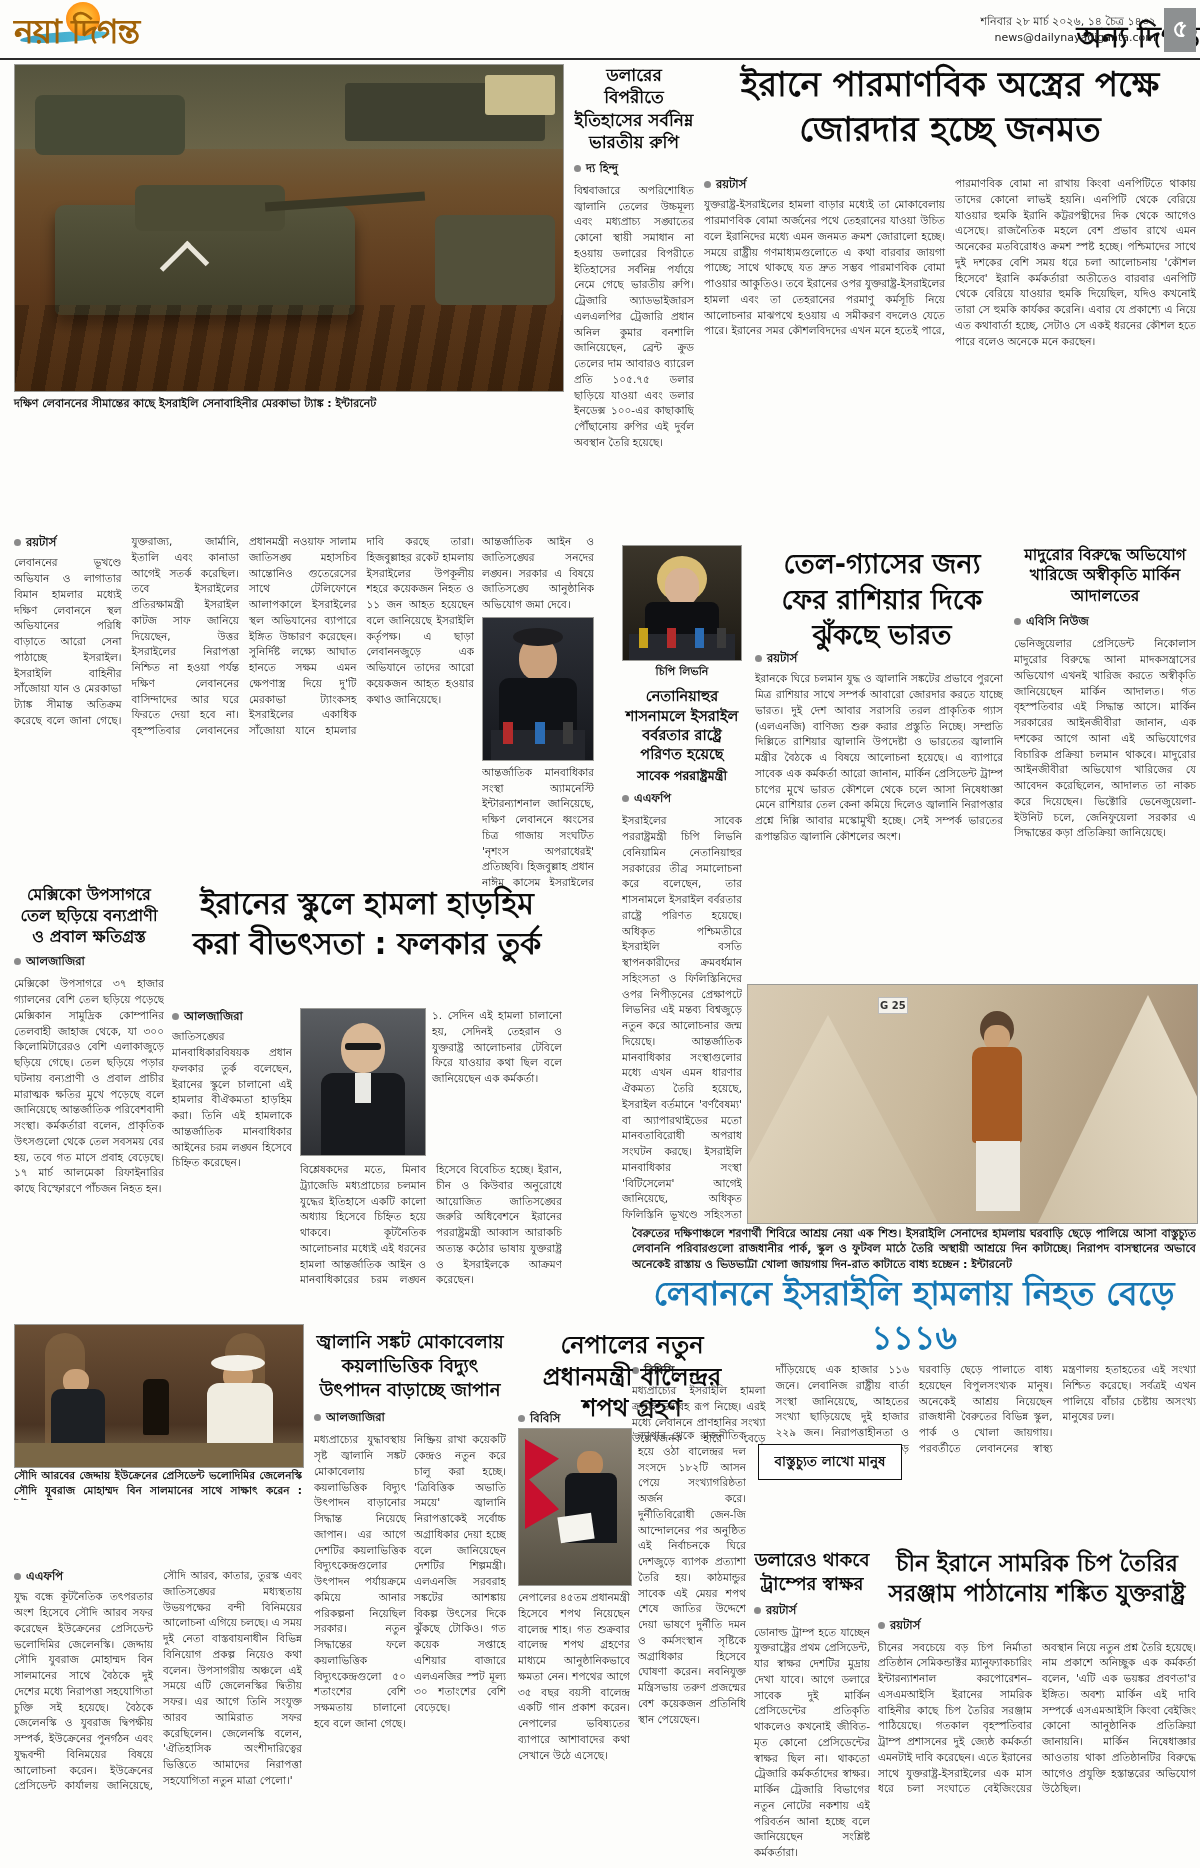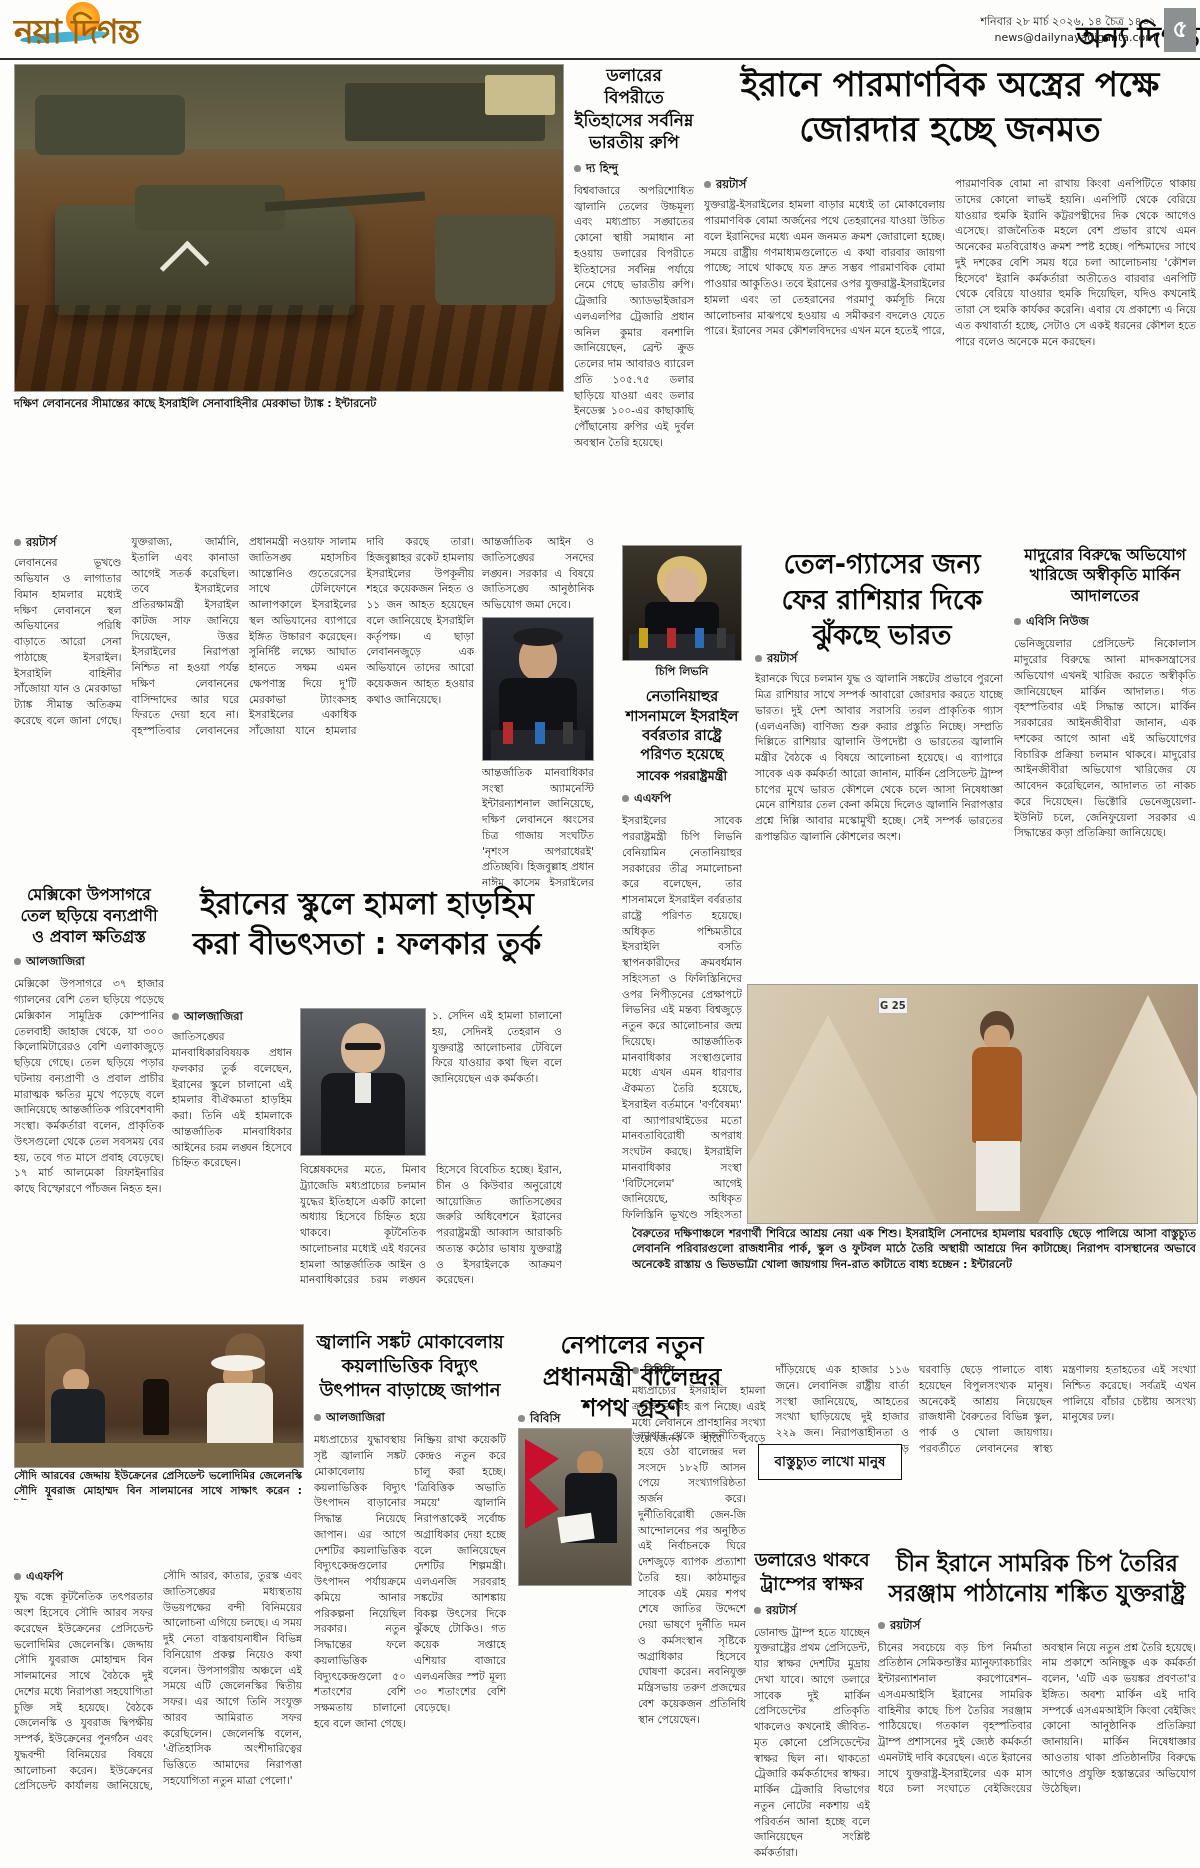--- a/index.html
+++ b/index.html
@@ -151,20 +151,21 @@
   <div class="ph" style="left:747px;top:984px;width:449px;height:238px;background:linear-gradient(105deg,#d8cbb4 0%,#c9b99d 40%,#b3a084 75%,#a08a72 100%);">
     <div class="sh" style="left:-30px;top:30px;width:220px;height:208px;background:linear-gradient(120deg,#e7dcc6,#c9bba0);clip-path:polygon(50% 0,100% 100%,0 100%);"></div>
     <div class="sh" style="left:290px;top:10px;width:220px;height:228px;background:linear-gradient(250deg,#efe7d4,#cec0a6);clip-path:polygon(50% 0,100% 100%,0 100%);"></div>
     <div class="sh" style="left:232px;top:26px;width:34px;height:36px;border-radius:50%;background:#5a4330;"></div>
     <div class="sh" style="left:236px;top:40px;width:26px;height:26px;border-radius:45%;background:#caa178;"></div>
     <div class="sh" style="left:224px;top:62px;width:50px;height:96px;background:#a55a24;border-radius:10px 10px 4px 4px;"></div>
     <div class="sh" style="left:228px;top:156px;width:44px;height:70px;background:#ece8df;"></div>
     <div class="tag-g25" style="left:130px;top:12px;">G 25</div>
   </div>
   <div class="abs caption" style="left:632px;top:1226px;width:564px;height:42px;overflow:hidden;">বৈরুতের দক্ষিণাঞ্চলে শরণার্থী শিবিরে আশ্রয় নেয়া এক শিশু। ইসরাইলি সেনাদের হামলায় ঘরবাড়ি ছেড়ে পালিয়ে আসা বাস্তুচ্যুত লেবাননি পরিবারগুলো রাজধানীর পার্ক, স্কুল ও ফুটবল মাঠে তৈরি অস্থায়ী আশ্রয়ে দিন কাটাচ্ছে। নিরাপদ বাসস্থানের অভাবে অনেকেই রাস্তায় ও ভিড়ভাট্টা খোলা জায়গায় দিন-রাত কাটাতে বাধ্য হচ্ছেন : ইন্টারনেট</div>
+  <div class="abs hl" style="left:632px;top:1272px;width:564px;height:84px;font-size:33px;color:#1778b5;">লেবাননে ইসরাইলি হামলায় নিহত বেড়ে ১১১৬</div>
   <div class="abs body-txt cols4" style="left:632px;top:1362px;width:564px;height:178px;">
     <div class="byline"><span class="dot"></span><span>বিবিসি</span></div>
     <span>মধ্যপ্রাচ্যের ইসরাইলি হামলা ক্রমেই ভয়াবহ রূপ নিচ্ছে। এরই মধ্যে লেবাননে প্রাণহানির সংখ্যা উল্লেখজনক হারে বেড়ে দাঁড়িয়েছে এক হাজার ১১৬ জনে। লেবানিজ রাষ্ট্রীয় বার্তা সংস্থা জানিয়েছে, আহতের সংখ্যা ছাড়িয়েছে দুই হাজার ২২৯ জন। নিরাপত্তাহীনতা ও লাগাতার হামলার মুখে দেশজুড়ে ঘরবাড়ি ছেড়ে পালাতে বাধ্য হয়েছেন বিপুলসংখ্যক মানুষ। অনেকেই আশ্রয় নিয়েছেন রাজধানী বৈরুতের বিভিন্ন স্কুল, পার্ক ও খোলা জায়গায়। পরবর্তীতে লেবাননের স্বাস্থ্য মন্ত্রণালয় হতাহতের এই সংখ্যা নিশ্চিত করেছে। সর্বত্রই এখন পালিয়ে বাঁচার চেষ্টায় অসংখ্য মানুষের ঢল।</span>
   </div>
   <div class="sub-box" style="left:758px;top:1444px;width:142px;height:34px;">বাস্তুচ্যুত লাখো মানুষ</div>
 
   <div class="ph" style="left:14px;top:1324px;width:288px;height:142px;background:linear-gradient(180deg,#6b4f35 0%,#4a3423 70%,#7b6a4e 100%);">
     <div class="sh" style="left:30px;top:8px;width:40px;height:120px;background:#8a6a46;opacity:.6;border-radius:20px 20px 0 0;"></div>
     <div class="sh" style="left:210px;top:8px;width:40px;height:120px;background:#8a6a46;opacity:.6;border-radius:20px 20px 0 0;"></div>
     <div class="sh" style="left:48px;top:44px;width:26px;height:24px;border-radius:45%;background:#caa178;"></div>
@@ -188,20 +189,21 @@
   </div>
 
   <div class="abs hl" style="left:518px;top:1330px;width:228px;height:76px;font-size:24px;">নেপালের নতুন প্রধানমন্ত্রী বালেন্দ্রর শপথ গ্রহণ</div>
   <div class="abs byline" style="left:518px;top:1410px;"><span class="dot"></span><span>বিবিসি</span></div>
   <div class="ph" style="left:518px;top:1428px;width:112px;height:156px;background:linear-gradient(180deg,#8a8273,#565043);">
     <div class="sh" style="left:6px;top:10px;width:34px;height:90px;background:#c8102e;clip-path:polygon(0 0,100% 22%,12% 45%,100% 78%,0 100%);"></div>
     <div class="sh" style="left:58px;top:22px;width:26px;height:26px;border-radius:45%;background:#b98a5e;"></div>
     <div class="sh" style="left:46px;top:44px;width:52px;height:70px;background:#14161a;border-radius:8px 8px 0 0;"></div>
     <div class="sh" style="left:40px;top:86px;width:34px;height:26px;background:#f5f4ee;transform:rotate(-8deg);"></div>
   </div>
+  <div class="abs body-txt" style="left:518px;top:1590px;width:112px;height:274px;">নেপালের ৪৫তম প্রধানমন্ত্রী হিসেবে শপথ নিয়েছেন বালেন্দ্র শাহ। গত শুক্রবার বালেন্দ্র শপথ গ্রহণের মাধ্যমে আনুষ্ঠানিকভাবে ক্ষমতা নেন। শপথের আগে ৩৫ বছর বয়সী বালেন্দ্র একটি গান প্রকাশ করেন। নেপালের ভবিষ্যতের ব্যাপারে আশাবাদের কথা সেখানে উঠে এসেছে।</div>
   <div class="abs body-txt" style="left:638px;top:1428px;width:108px;height:436px;">র‌্যাপার থেকে রাজনীতিক হয়ে ওঠা বালেন্দ্রর দল সংসদে ১৮২টি আসন পেয়ে সংখ্যাগরিষ্ঠতা অর্জন করে। দুর্নীতিবিরোধী জেন-জি আন্দোলনের পর অনুষ্ঠিত এই নির্বাচনকে ঘিরে দেশজুড়ে ব্যাপক প্রত্যাশা তৈরি হয়। কাঠমান্ডুর সাবেক এই মেয়র শপথ শেষে জাতির উদ্দেশে দেয়া ভাষণে দুর্নীতি দমন ও কর্মসংস্থান সৃষ্টিকে অগ্রাধিকার হিসেবে ঘোষণা করেন। নবনিযুক্ত মন্ত্রিসভায় তরুণ প্রজন্মের বেশ কয়েকজন প্রতিনিধি স্থান পেয়েছেন।</div>
 
   <div class="abs" style="left:754px;top:1548px;width:116px;height:316px;overflow:hidden;">
     <div class="hl" style="font-size:18px;">ডলারেও থাকবে ট্রাম্পের স্বাক্ষর</div>
     <div class="byline" style="margin-top:6px;"><span class="dot"></span><span>রয়টার্স</span></div>
     <div class="body-txt">ডোনাল্ড ট্রাম্প হতে যাচ্ছেন যুক্তরাষ্ট্রের প্রথম প্রেসিডেন্ট, যার স্বাক্ষর দেশটির মুদ্রায় দেখা যাবে। আগে ডলারে সাবেক দুই মার্কিন প্রেসিডেন্টের প্রতিকৃতি থাকলেও কখনোই জীবিত-মৃত কোনো প্রেসিডেন্টের স্বাক্ষর ছিল না। থাকতো ট্রেজারি কর্মকর্তাদের স্বাক্ষর। মার্কিন ট্রেজারি বিভাগের নতুন নোটের নকশায় এই পরিবর্তন আনা হচ্ছে বলে জানিয়েছেন সংশ্লিষ্ট কর্মকর্তারা।</div>
   </div>
 
   <div class="abs" style="left:878px;top:1548px;width:318px;height:316px;overflow:hidden;">
     <div class="hl" style="font-size:23px;">চীন ইরানে সামরিক চিপ তৈরির সরঞ্জাম পাঠানোয় শঙ্কিত যুক্তরাষ্ট্র</div>

